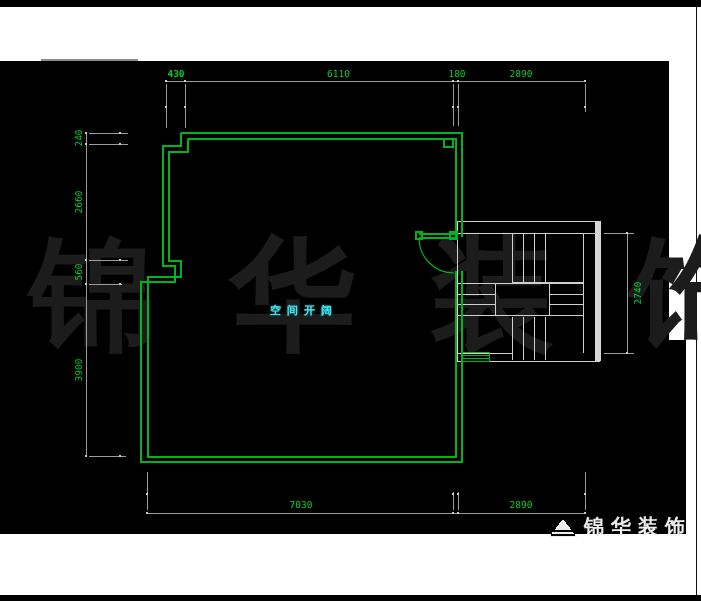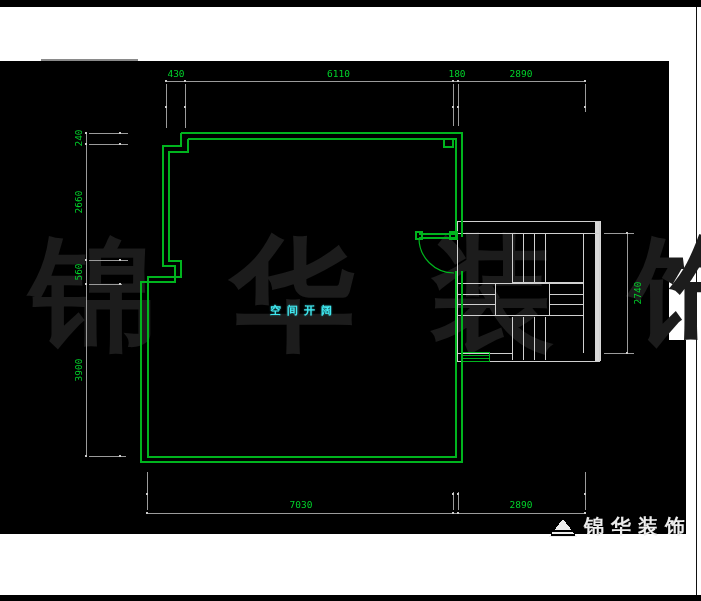--- a/index.html
+++ b/index.html
@@ -142,21 +142,21 @@
     <rect x="461" y="352" width="28" height="9"></rect>
     <path d="M461,355 H489 M461,358 H489"></path>
   </g>
 
   <g>
     <polygon points="549,537 563,519 577,537" fill="#ededed" stroke="none"></polygon>
     <path d="M553,531 H573 M551,534.5 H575" stroke="#000" stroke-width="2" fill="none"></path>
   </g>
 </svg>
 
-<div class="abs dimtext" style="left:176px;top:69px;">430</div>
+<div class="abs dimtext" style="left:176px;top:69px;font-weight:bold;">430</div>
 <div class="abs dimtext" style="left:319px;top:69px;padding-left:39px;">6110</div>
 <div class="abs dimtext" style="left:457px;top:69px;">180</div>
 <div class="abs dimtext" style="left:521px;top:69px;">2890</div>
 
 <div class="abs dimtext" style="left:301px;top:500px;">7030</div>
 <div class="abs dimtext" style="left:521px;top:500px;">2890</div>
 
 <div class="abs dimtext vert" style="left:79px;top:138px;">240</div>
 <div class="abs dimtext vert" style="left:79px;top:202px;">2660</div>
 <div class="abs dimtext vert" style="left:79px;top:272px;">560</div>

